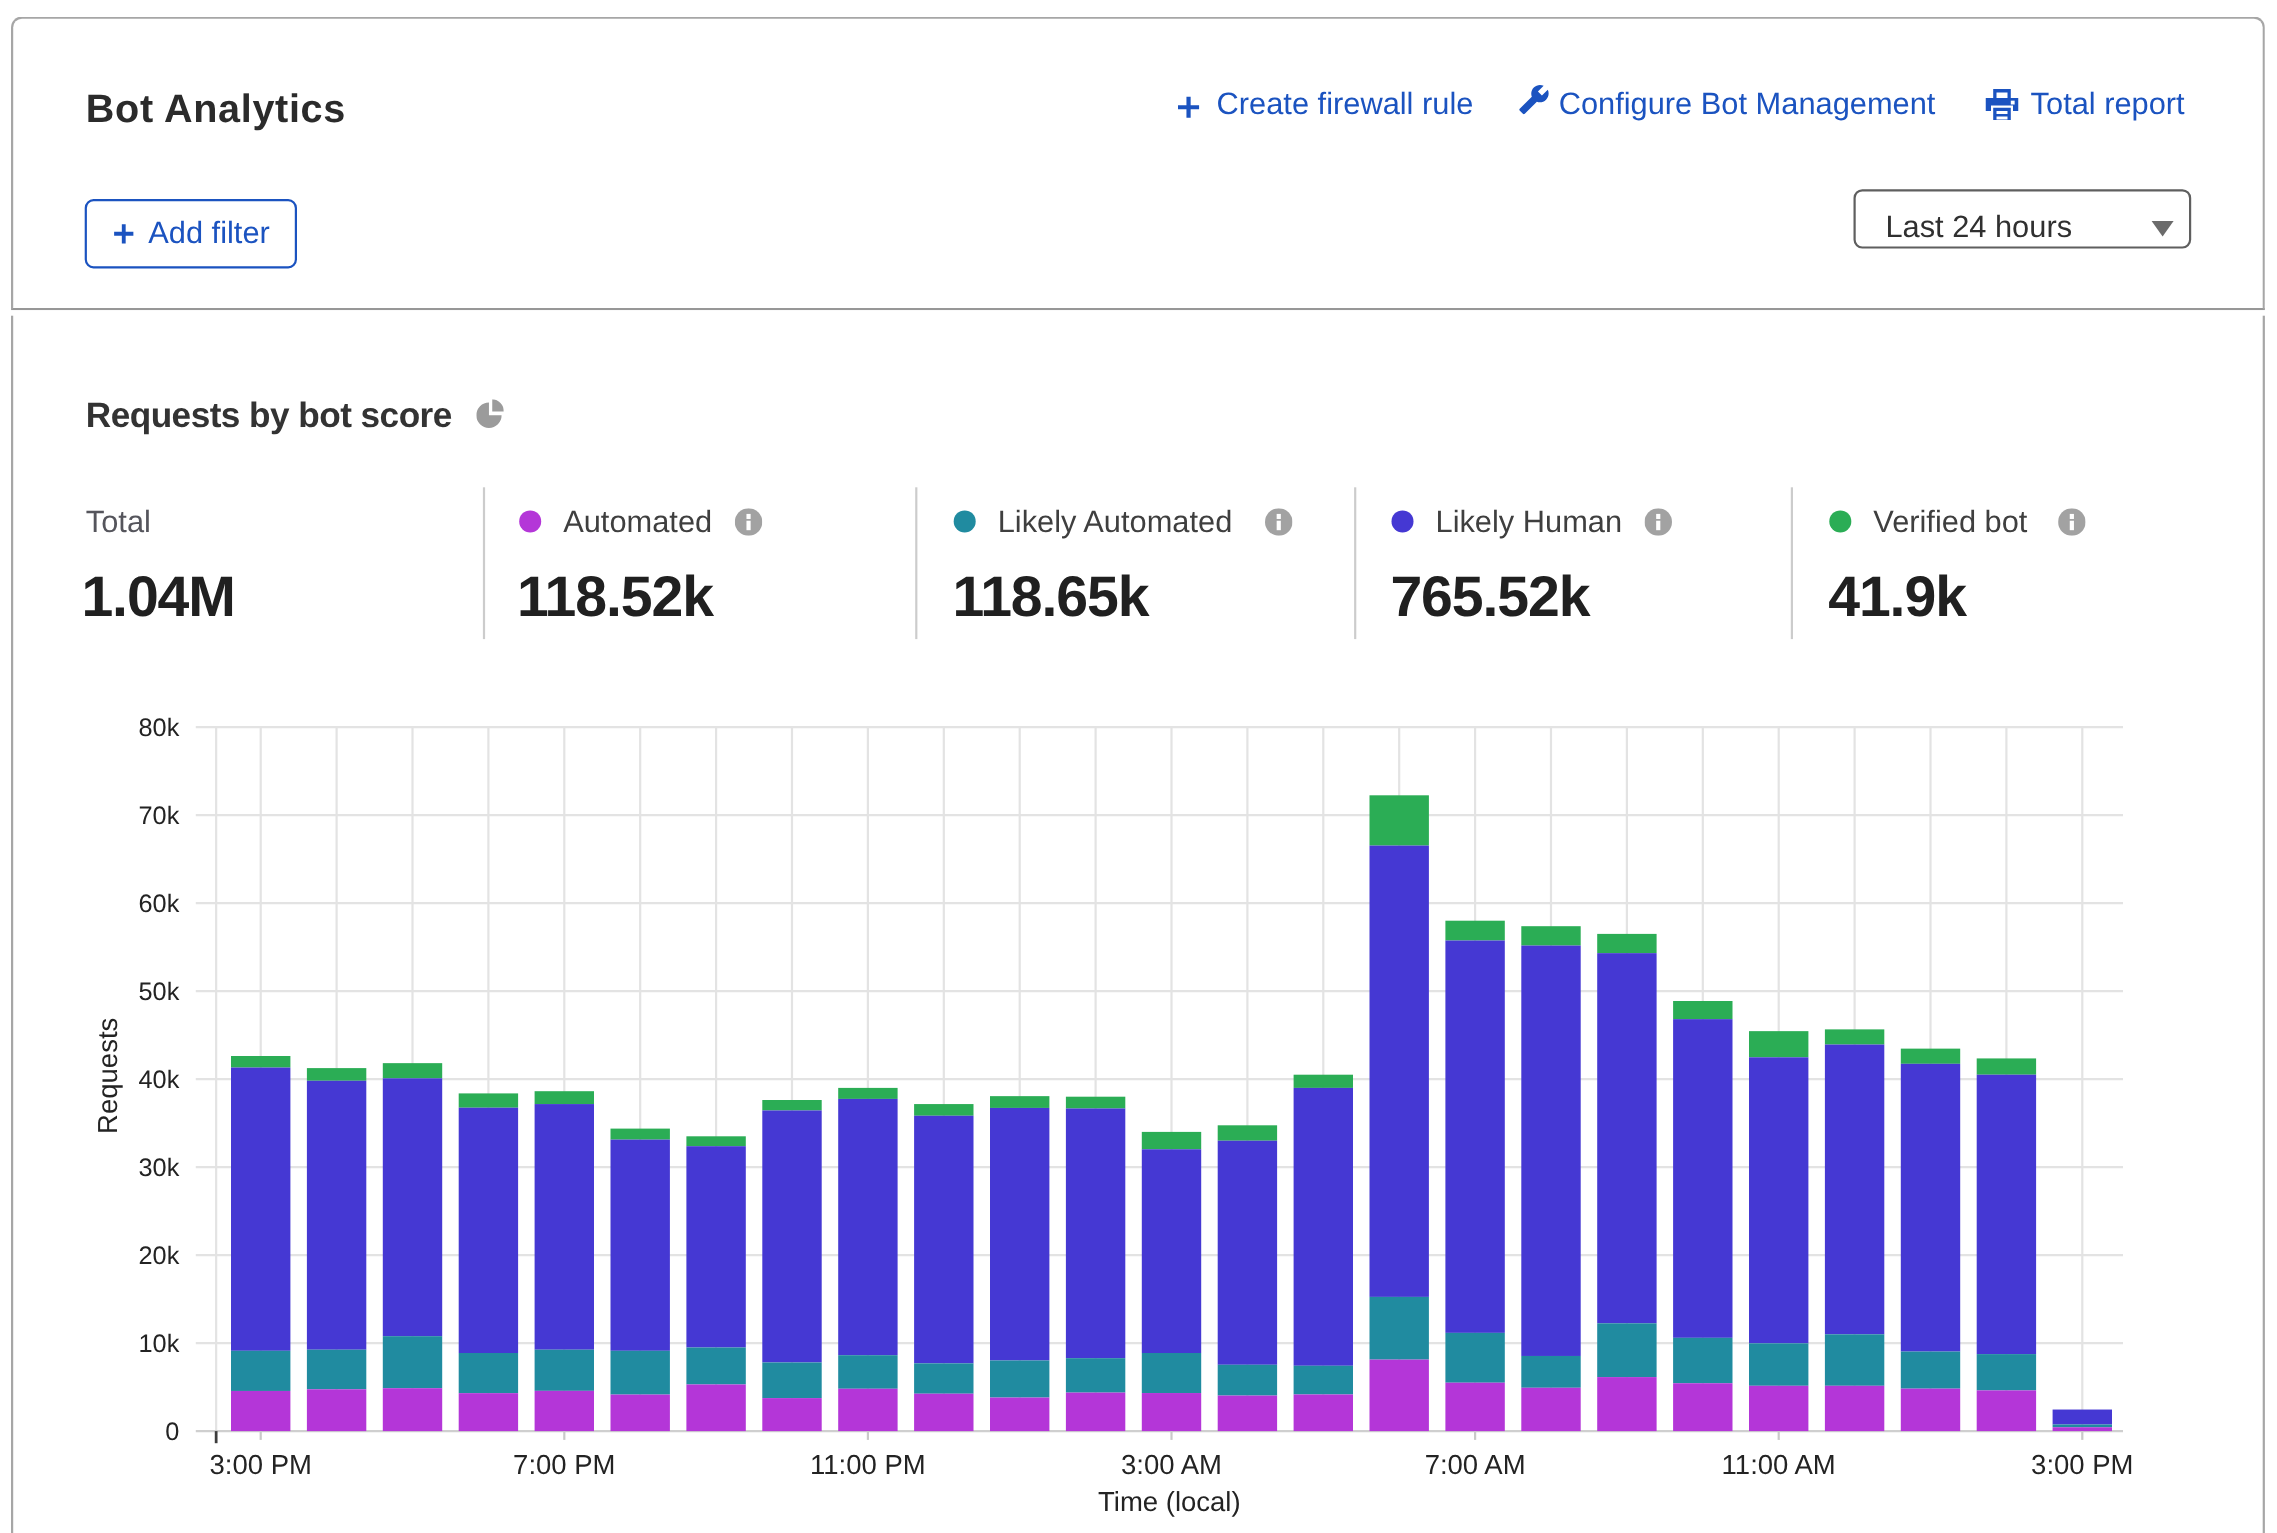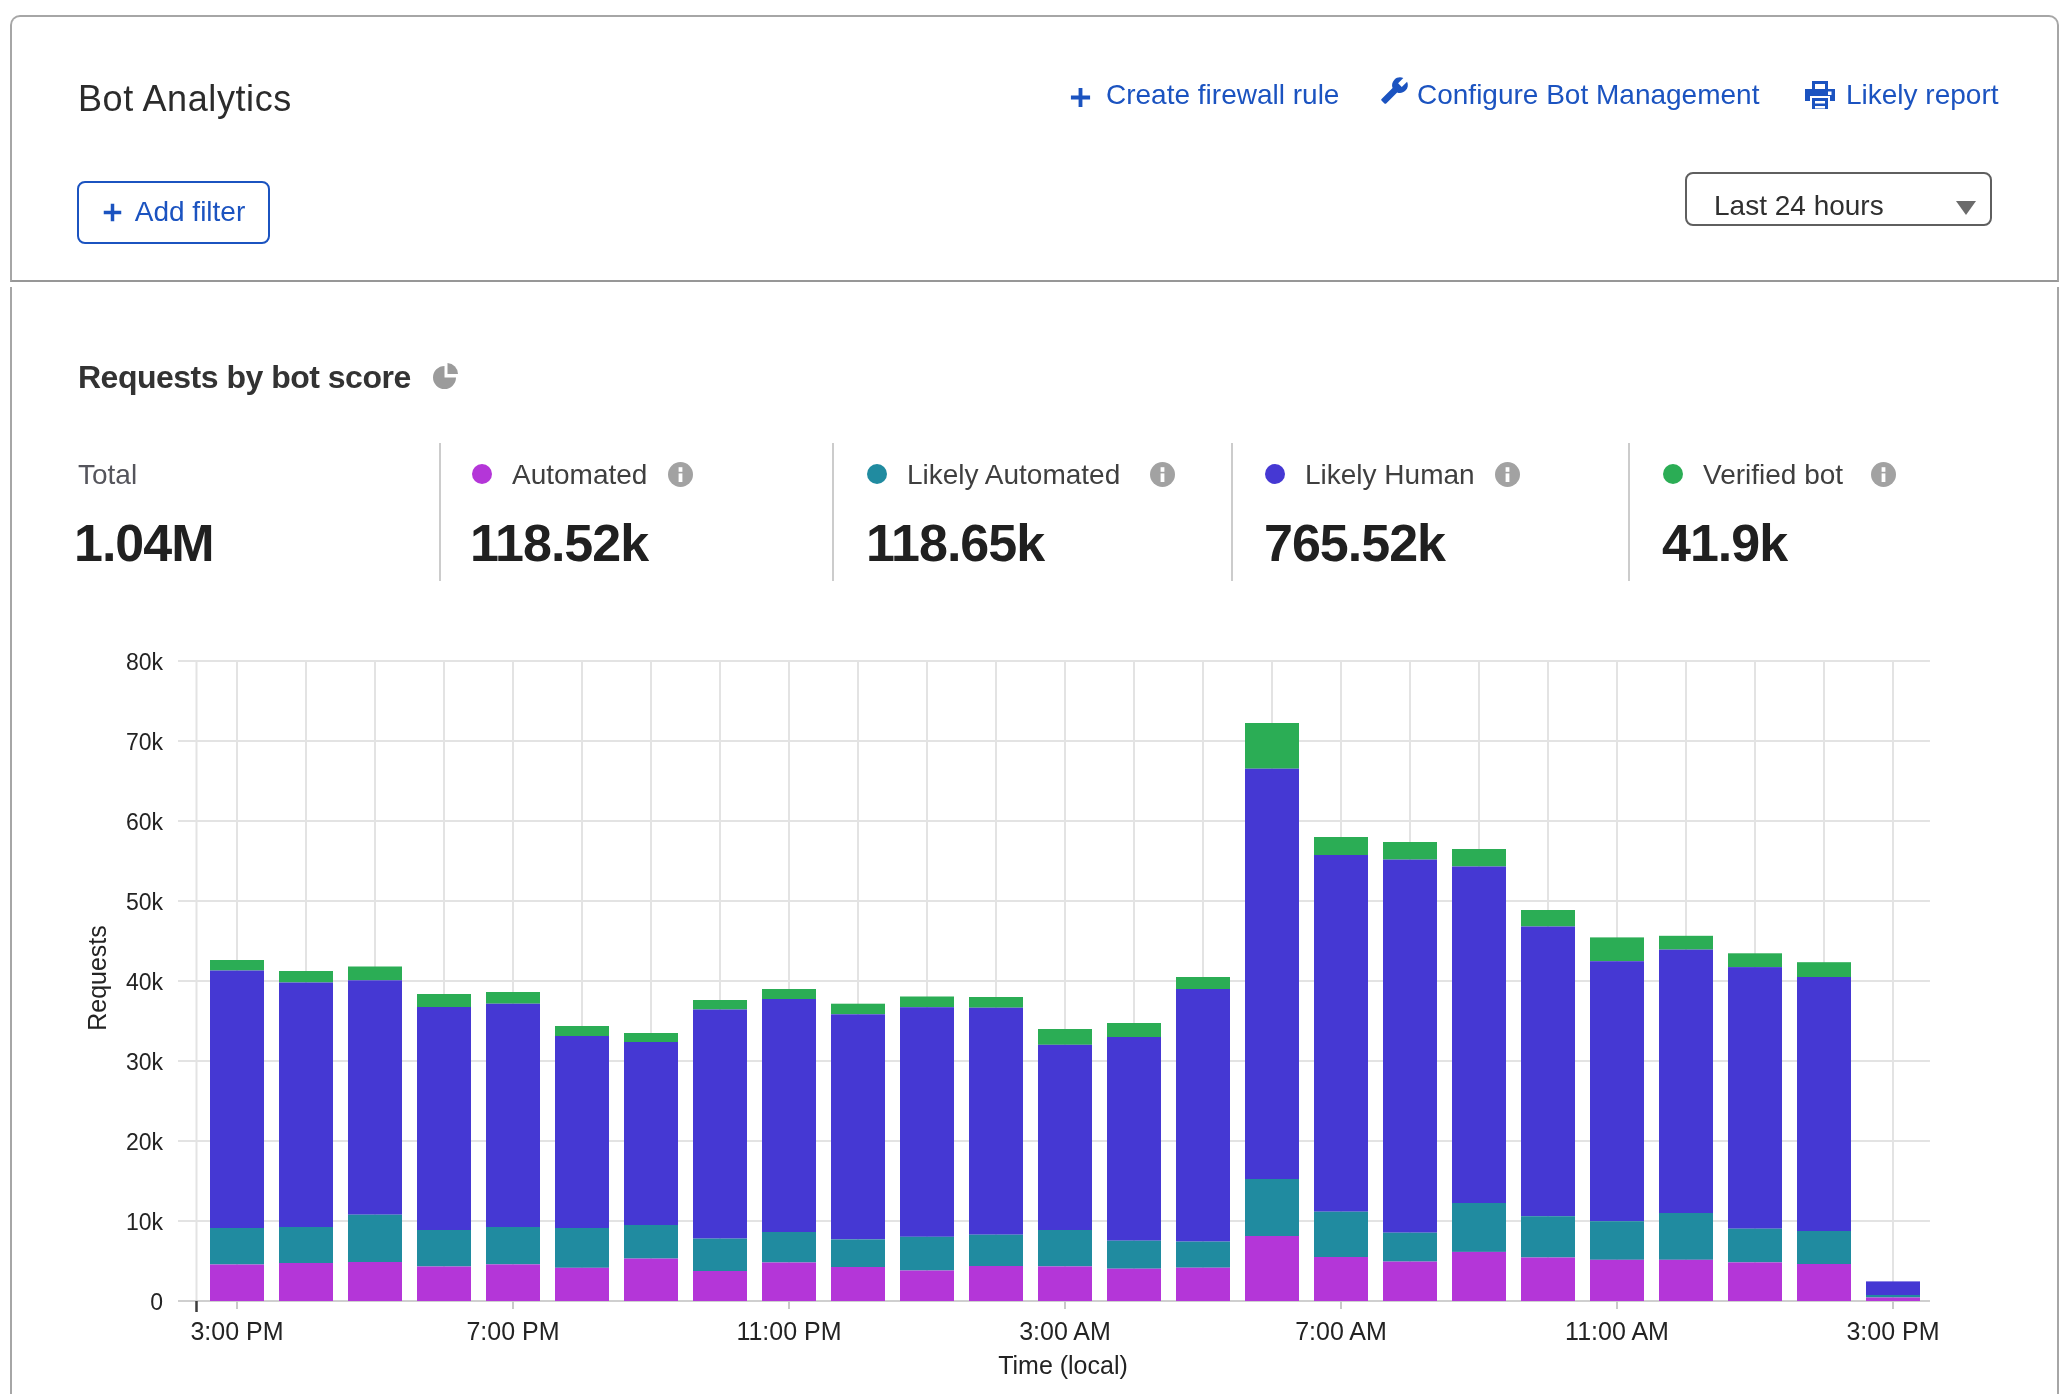--- a/index.html
+++ b/index.html
@@ -1,20 +1,20 @@
 <!DOCTYPE html>
 <html><head>
 <meta charset="utf-8">
 <style>
 * { margin:0; padding:0; box-sizing:border-box; }
 html,body { width:2070px; height:1394px; background:#fff; font-family:"Liberation Sans", sans-serif; position:relative; overflow:hidden; }
 .abs { position:absolute; }
 .card1 { left:10px; top:15px; width:2049px; height:267px; border:2px solid #a6a6a6; border-radius:10px 10px 0 0; border-bottom-color:#979797; }
 .card2 { left:10px; top:287px; width:2049px; height:1113px; border-left:2px solid #a6a6a6; border-right:2px solid #a6a6a6; }
-.title { left:78px; top:80px; font-size:36px; font-weight:400; color:#2b2b2b; letter-spacing:0.6px; line-height:38px; }
+.title { left:78px; top:80px; font-size:36px; font-weight:700; color:#2b2b2b; letter-spacing:0.6px; line-height:38px; }
 .linkrow { color:#1b53c0; font-size:28px; line-height:28px; }
 .addfilter { left:77px; top:181px; width:193px; height:63px; border:2px solid #1b53c0; border-radius:8px; display:flex; align-items:center; justify-content:center; color:#1b53c0; font-size:28px; }
 .select { left:1685px; top:172px; width:307px; height:54px; border:2px solid #5f5f5f; border-radius:8px; }
 .select span { position:absolute; left:27px; top:16px; font-size:28px; color:#303030; }
 .caret { position:absolute; left:269px; top:27px; width:0; height:0; border-left:10.5px solid transparent; border-right:10.5px solid transparent; border-top:14px solid #6b6b6b; }
 .h2 { left:78px; top:360px; font-size:32px; font-weight:700; color:#333; letter-spacing:-0.5px; line-height:34px; }
 .sep { width:2px; top:443px; height:138px; background:#ccc; }
 .lab { top:461px; font-size:28px; color:#3f3f3f; line-height:28px; }
 .val { top:505px; font-size:52px; font-weight:700; color:#202020; letter-spacing:-1px; line-height:52px;margin-top:12px; }
 .graylab { color:#55555c;text-align:right; }
@@ -43,21 +43,21 @@
 </div>
 <div class="abs linkrow" style="left:1805px;top:81px;display:flex;align-items:center;">
   <svg width="30" height="28" viewBox="0 0 30 28">
       <g fill="#1b53c0">
         <path d="M7 0h16v9h-3V3H10v6H7z"></path>
         <path d="M0 8h30v12h-5v-5H5v5H0z"></path>
         <rect x="23" y="10.5" width="3.5" height="3.5" fill="#fff"></rect>
         <path d="M7 17h16v11H7zm3 3v2.6h10V20zm0 5v2.6h10V25z" fill="#1b53c0"></path>
       </g>
     </svg>
-  <span style="margin-left:11px">Likely report</span>
+  <span style="margin-left:11px">Total report</span>
 </div>
 
 <div class="abs addfilter">
     <svg width="21" height="21" viewBox="0 0 24 24" style="margin-right:12px">
       <path d="M10 2h4v8h8v4h-8v8h-4v-8H2v-4h8z" fill="#1b53c0"></path>
     </svg>
     <span style="position:relative;top:-1px">Add filter</span>
   </div>
 
 <div class="abs select">

